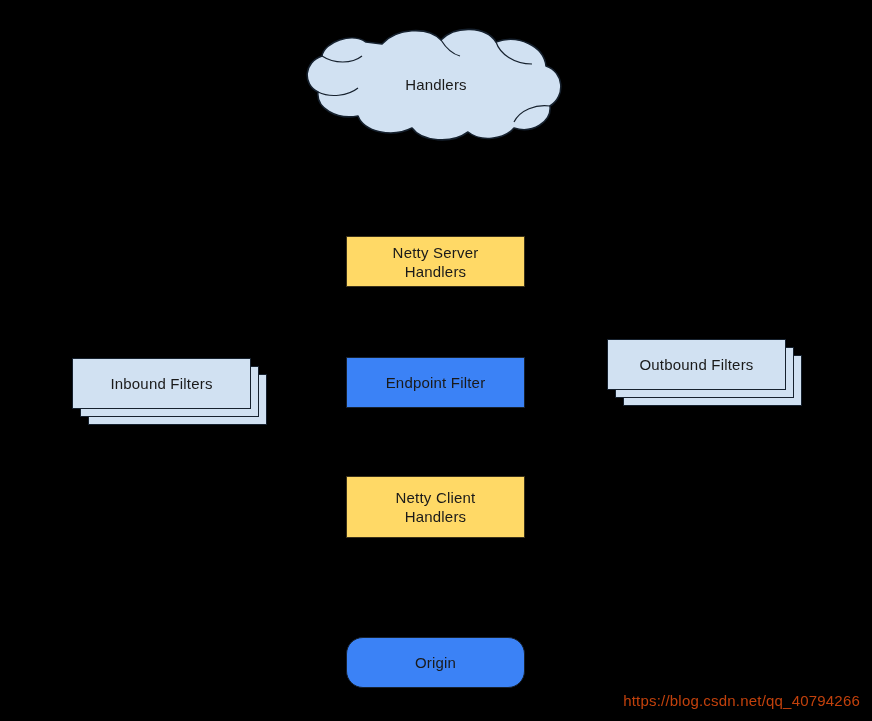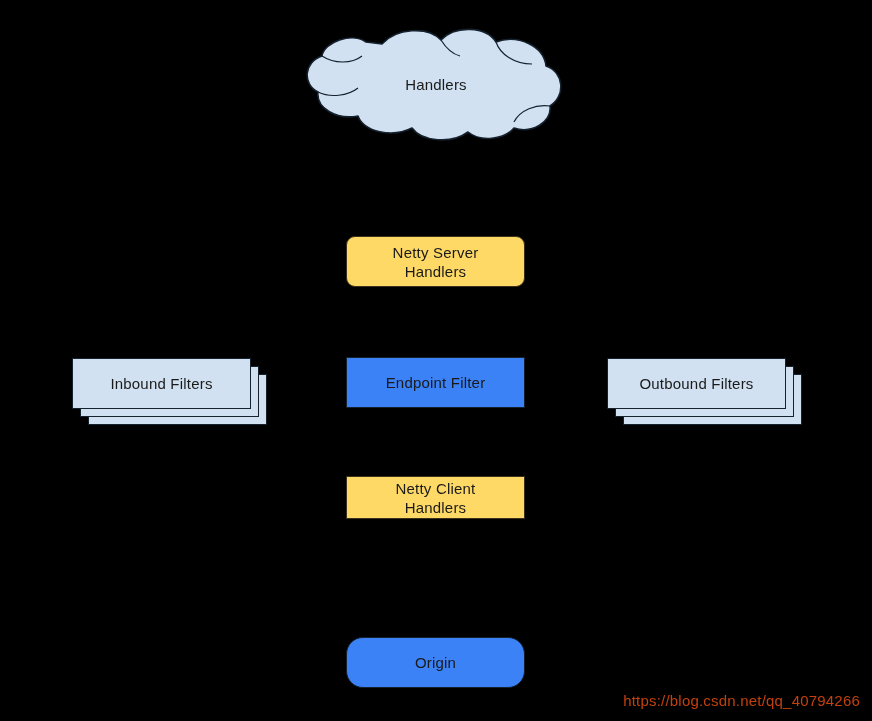--- a/index.html
+++ b/index.html
@@ -131,48 +131,48 @@
                Z" fill="#d1e1f2" stroke="#16212e" stroke-width="1.6" stroke-linejoin="round"></path>
       <path d="M22 32 C 34 40, 52 40, 62 32" fill="none" stroke="#16212e" stroke-width="1.2"></path>
       <path d="M18 68 C 30 74, 48 72, 58 64" fill="none" stroke="#16212e" stroke-width="1.2"></path>
       <path d="M196 18 C 200 30, 214 40, 232 40" fill="none" stroke="#16212e" stroke-width="1.2"></path>
       <path d="M250 82 C 236 80, 220 86, 214 98" fill="none" stroke="#16212e" stroke-width="1.2"></path>
       <path d="M141 16 C 146 24, 152 30, 160 32" fill="none" stroke="#16212e" stroke-width="1.2"></path>
     </svg>
     <div class="cloud-label">Handlers</div>
   </div>
 
-  <div class="node yellow" style="left:346px; top:236px; width:179px; height:51px;border-radius:9px;">
+  <div class="node yellow" style="left:346px; top:236px; width:179px; height:51px;">
     <div>
       <div>Netty Server</div>
       <div>Handlers</div>
     </div>
   </div>
 
   <div class="stack" style="left:72px; top:358px;">
     <div class="layer l3"></div>
     <div class="layer l2"></div>
     <div class="layer l1">
       <span>Inbound Filters</span>
     </div>
   </div>
 
   <div class="node blue" style="left:346px; top:357px; width:179px; height:51px;">
     <span>Endpoint Filter</span>
   </div>
 
-  <div class="stack" style="left:607px; top:358px;">
+  <div class="stack" style="left:607px; top:339px;">
     <div class="layer l3"></div>
     <div class="layer l2"></div>
     <div class="layer l1">
       <span>Outbound Filters</span>
     </div>
   </div>
 
-  <div class="node yellow" style="left:346px; top:476px; width:179px; height:43px;">
+  <div class="node yellow" style="left:346px; top:476px; width:179px; height:62px;">
     <div>
       <div>Netty Client</div>
       <div>Handlers</div>
     </div>
   </div>
 
   <div class="node blue" style="left:346px; top:637px; width:179px; height:51px;border-radius:17px;">
     <span>Origin</span>
   </div>
 

